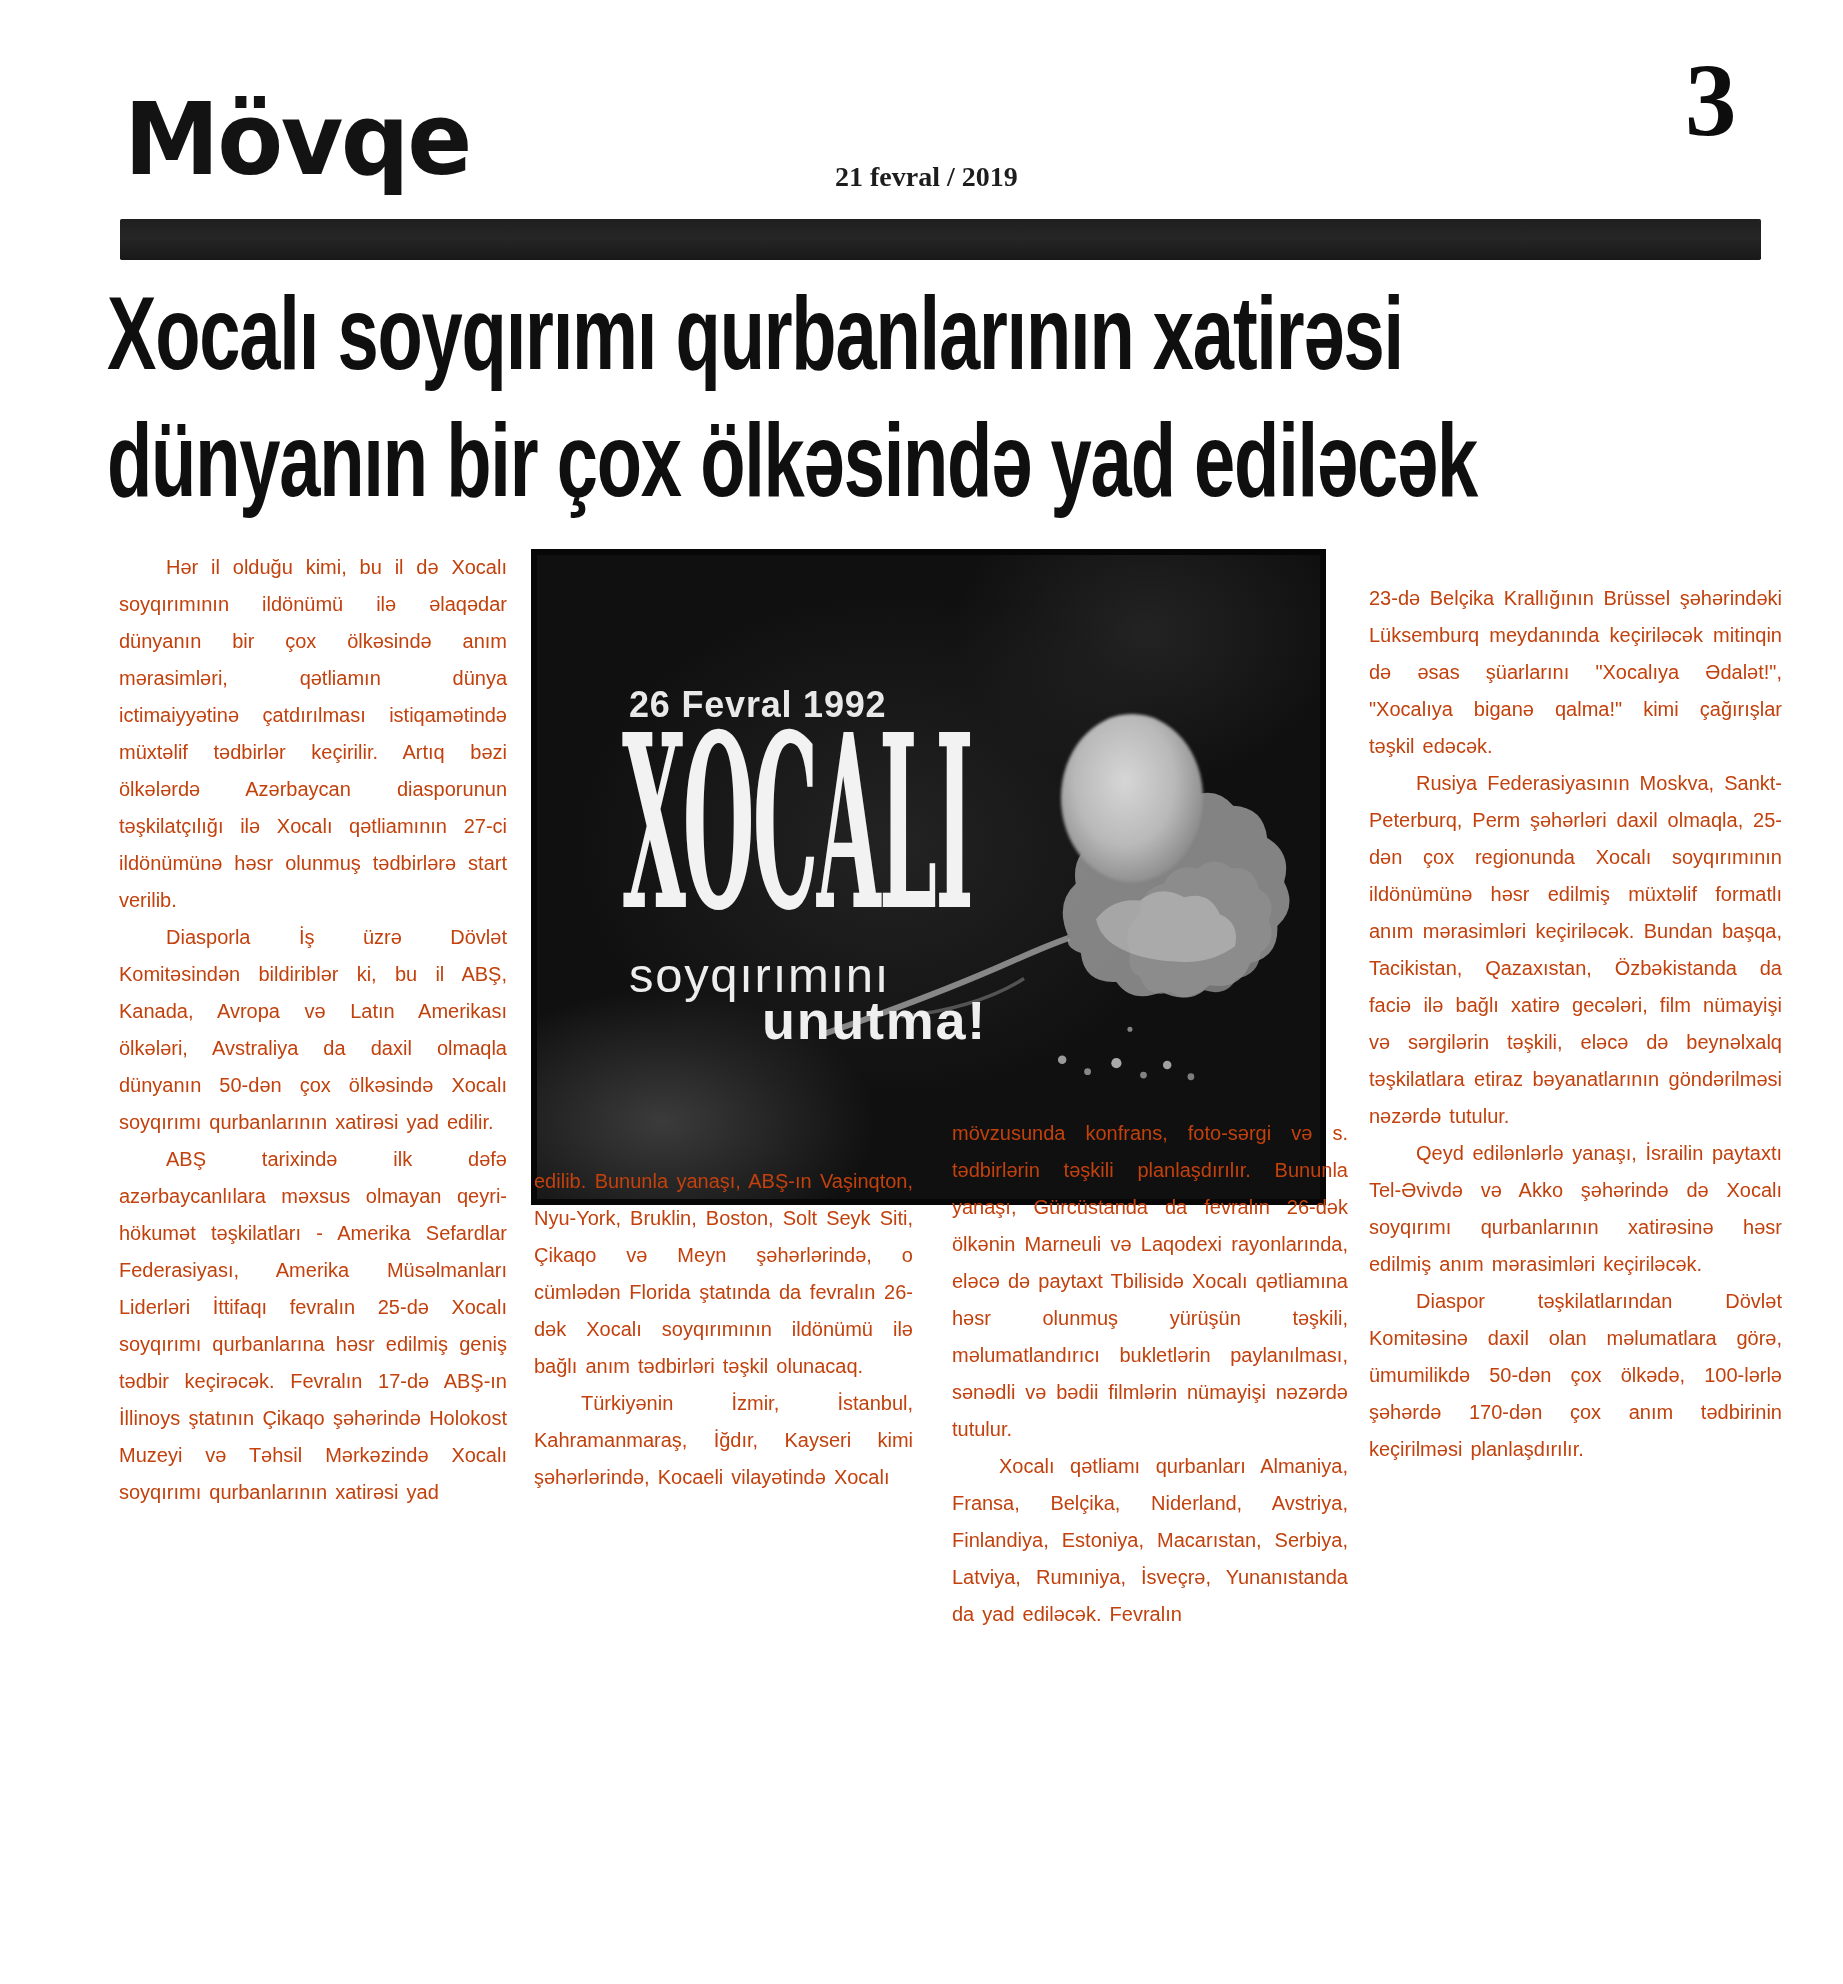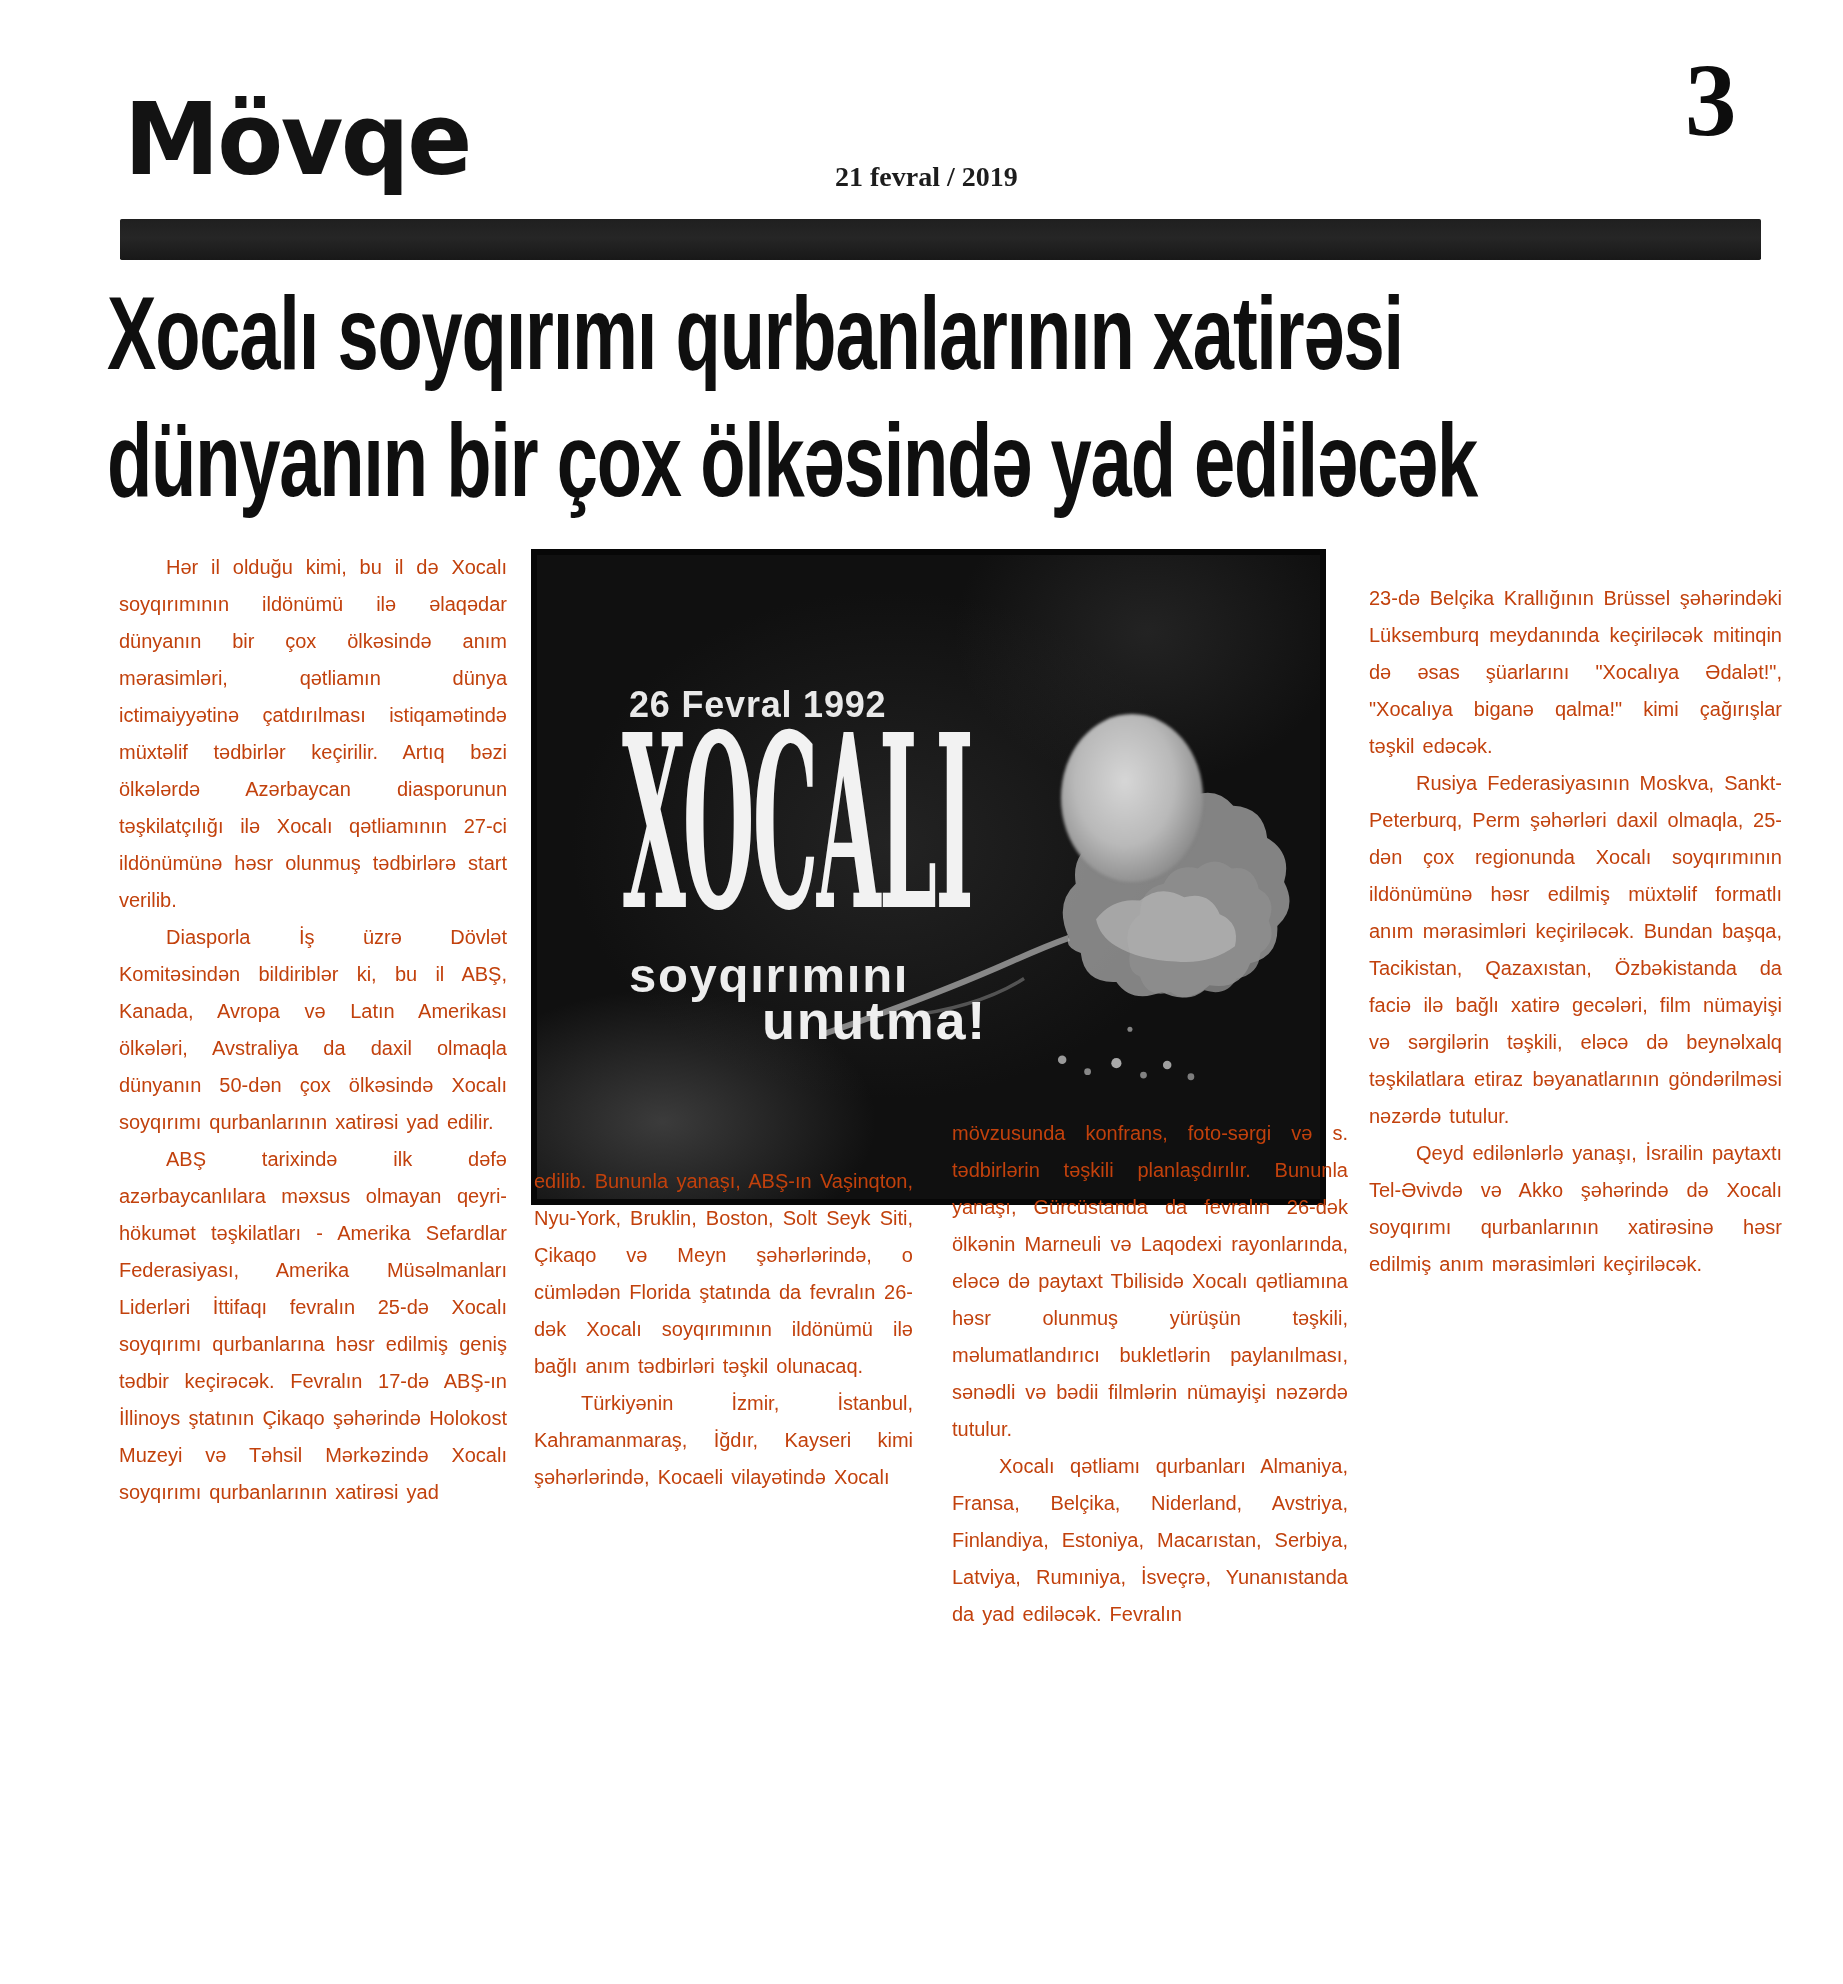--- a/index.html
+++ b/index.html
@@ -62,21 +62,21 @@
     font-weight:bold;font-size:36px;color:#e9e9e9;letter-spacing:0.8px;
   }
   .photo .ph-title{
     position:absolute;left:85px;top:149px;
     font-family:"DejaVu Serif", serif;font-weight:bold;
     font-size:239px;line-height:1;color:#f2f2f2;letter-spacing:-5.1px;
     transform:scaleX(.345);transform-origin:left top;white-space:nowrap;
   }
   .photo .ph-sub1{
     position:absolute;left:92px;top:392px;
-    font-weight:bold;font-size:49px;color:#ededed;letter-spacing:1.7px;
+    font-weight:normal;font-size:49px;color:#ededed;letter-spacing:1.7px;
   }
   .photo .ph-sub2{
     position:absolute;left:225px;top:434px;
     font-weight:bold;font-size:54px;color:#efefef;letter-spacing:1.7px;
   }
   .photo .moon{
     position:absolute;left:524px;top:159px;width:142px;height:168px;
     border-radius:50%;
     background:radial-gradient(ellipse at 45% 40%, #d6d6d6 0%, #b9b9b9 45%, #8b8b8b 75%, rgba(90,90,90,0) 100%);
     filter:blur(1.7px);
@@ -134,16 +134,17 @@
       <p class="para">Türkiyənin İzmir, İstanbul, Kahramanmaraş, İğdır, Kayseri kimi şəhərlərində, Kocaeli vilayətində Xocalı</p>
     </div>
   <div class="col cont" id="col3">
       <p class="para">mövzusunda konfrans, foto-sərgi və s. tədbirlərin təşkili planlaşdırılır. Bununla yanaşı, Gürcüstanda da fevralın 26-dək ölkənin Marneuli və Laqodexi rayonlarında, eləcə də paytaxt Tbilisidə Xocalı qətliamına həsr olunmuş yürüşün təşkili, məlumatlandırıcı bukletlərin paylanılması, sənədli və bədii filmlərin nümayişi nəzərdə tutulur.</p>
       <p class="para">Xocalı qətliamı qurbanları Almaniya, Fransa, Belçika, Niderland, Avstriya, Finlandiya, Estoniya, Macarıstan, Serbiya, Latviya, Rumıniya, İsveçrə, Yunanıstanda da yad ediləcək. Fevralın</p>
     </div>
   <div class="col cont" id="col4">
       <p class="para">23-də Belçika Krallığının Brüssel şəhərindəki Lüksemburq meydanında keçiriləcək mitinqin də əsas şüarlarını "Xocalıya Ədalət!", "Xocalıya biganə qalma!" kimi çağırışlar təşkil edəcək.</p>
       <p class="para">Rusiya Federasiyasının Moskva, Sankt-Peterburq, Perm şəhərləri daxil olmaqla, 25-dən çox regionunda Xocalı soyqırımının ildönümünə həsr edilmiş müxtəlif formatlı anım mərasimləri keçiriləcək. Bundan başqa, Tacikistan, Qazaxıstan, Özbəkistanda da faciə ilə bağlı xatirə gecələri, film nümayişi və sərgilərin təşkili, eləcə də beynəlxalq təşkilatlara etiraz bəyanatlarının göndərilməsi nəzərdə tutulur.</p>
       <p class="para">Qeyd edilənlərlə yanaşı, İsrailin paytaxtı Tel-Əvivdə və Akko şəhərində də Xocalı soyqırımı qurbanlarının xatirəsinə həsr edilmiş anım mərasimləri keçiriləcək.</p>
+      <p class="para">Diaspor təşkilatlarından Dövlət Komitəsinə daxil olan məlumatlara görə, ümumilikdə 50-dən çox ölkədə, 100-lərlə şəhərdə 170-dən çox anım tədbirinin keçirilməsi planlaşdırılır.</p>
     </div>
 
 </div>
 
 
 </body></html>

